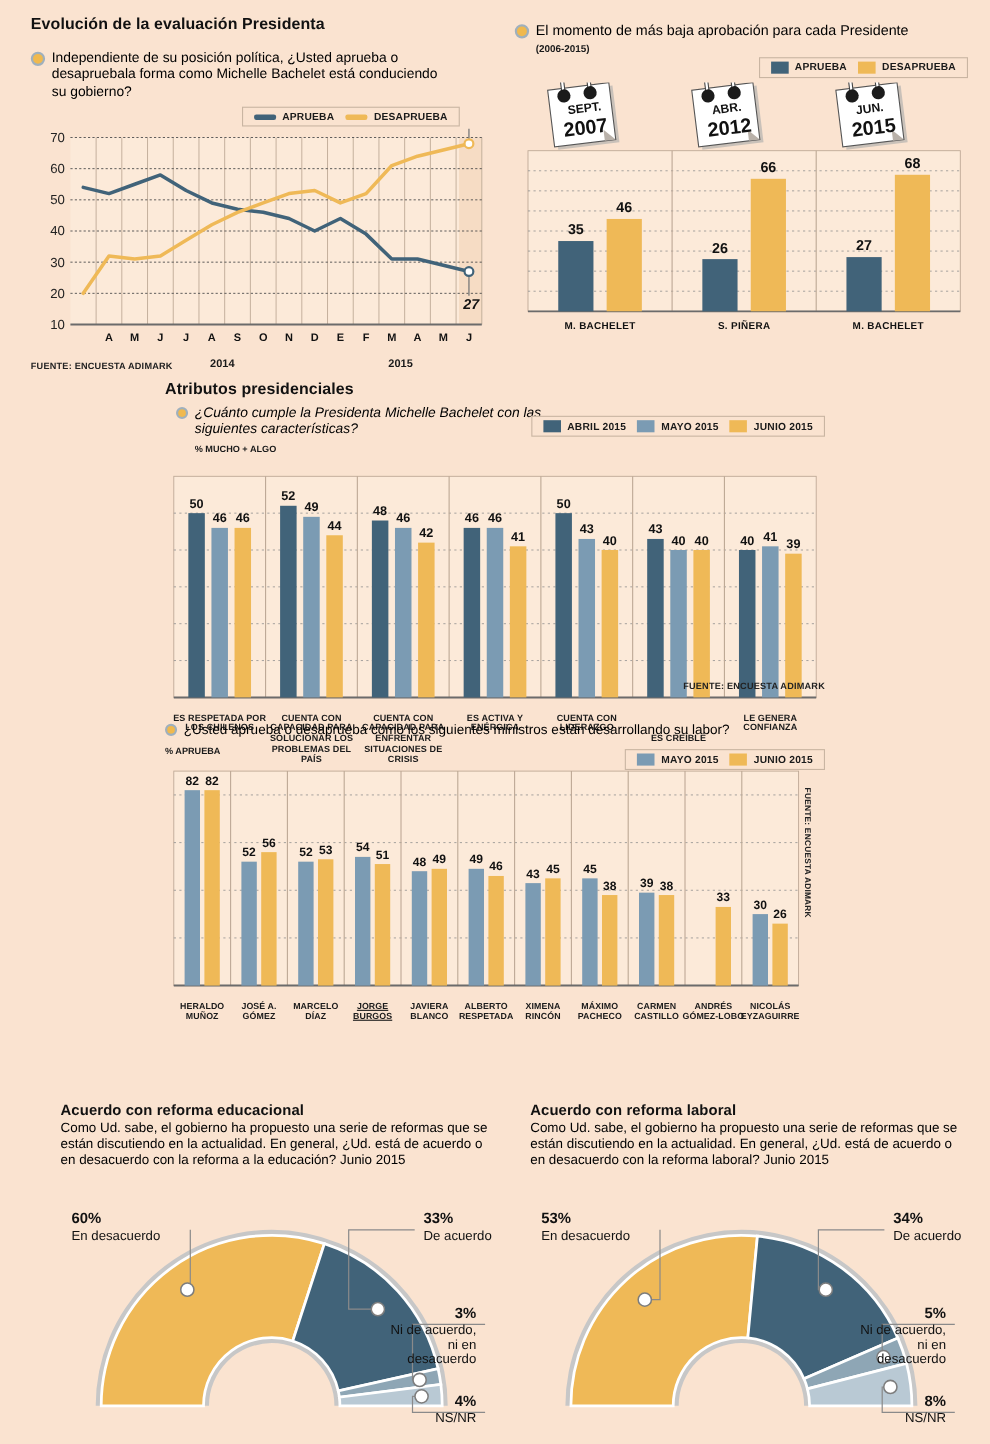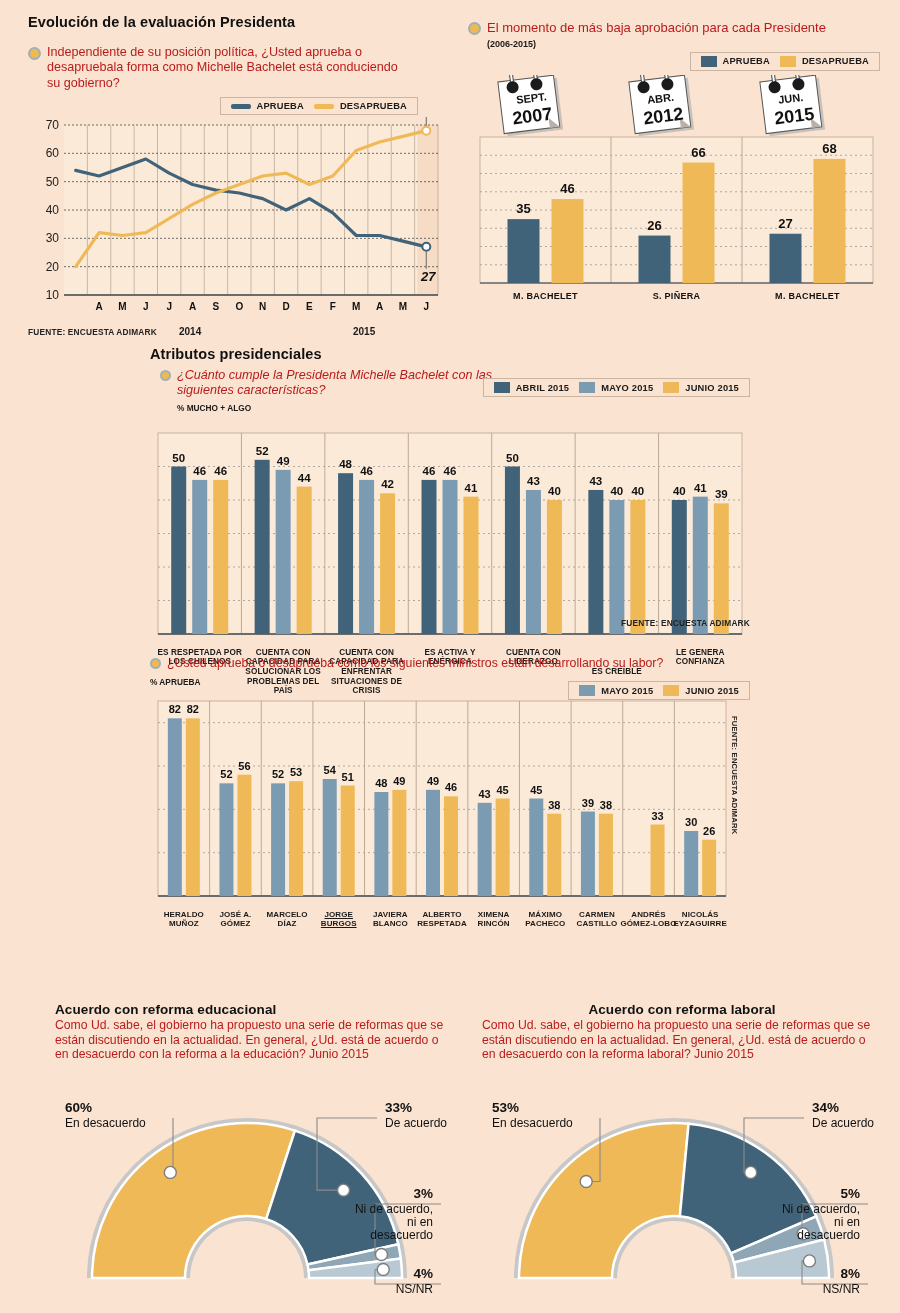--- a/index.html
+++ b/index.html
@@ -12,21 +12,21 @@
     overflow: hidden;
   }
   .cond { font-family: "Liberation Sans Narrow", "Liberation Sans", sans-serif; }
   .sec-title { font-size: 14.5px; font-weight: bold; color: #111; letter-spacing: 0.1px; }
   .bullet {
     width: 13px; height: 13px; border-radius: 50%;
     background: #f0b94e; border: 2.5px solid #9fb0bd;
     display: inline-block; flex: 0 0 auto; margin-top: 2px;
   }
   .q-row { display: flex; gap: 6px; align-items: flex-start; }
-  .q-text { font-size: 12.6px; line-height: 1.22; color: #b91c1c; }
+  .q-text { font-size: 12.6px; line-height: 1.22; color: #000000; }
   .legend-box {
     display: inline-flex; align-items: flex-start; gap: 10px;
     border: 1px solid #c9b5a2; background: #fae3d0;
     padding: 3px 10px;
   }
   .legend-item { display: flex; align-items: center; gap: 6px; }
   .legend-swatch { width: 16px; height: 11px; display: inline-block; }
   .legend-swatch.line { height: 5px; width: 20px; border-radius: 2px; }
   .legend-label { font-size: 9.3px; font-weight: bold; letter-spacing: 0.2px; }
   .axis-lbl { font-size: 10px; font-weight: bold; }
@@ -107,21 +107,21 @@
       <text x="258.0625" y="193" text-anchor="middle" font-size="10" font-weight="bold" fill="#111">D</text>
       <text x="281.4375" y="193" text-anchor="middle" font-size="10" font-weight="bold" fill="#111">E</text>
       <text x="304.8125" y="193" text-anchor="middle" font-size="10" font-weight="bold" fill="#111">F</text>
       <text x="328.1875" y="193" text-anchor="middle" font-size="10" font-weight="bold" fill="#111">M</text>
       <text x="351.5625" y="193" text-anchor="middle" font-size="10" font-weight="bold" fill="#111">A</text>
       <text x="374.9375" y="193" text-anchor="middle" font-size="10" font-weight="bold" fill="#111">M</text>
       <text x="398.3125" y="193" text-anchor="middle" font-size="10" font-weight="bold" fill="#111">J</text>
     </svg>
   <div style="position:relative;height:26px;">
     <div class="src cond" style="position:absolute;left:0;top:10px;">FUENTE: ENCUESTA ADIMARK</div>
-    <div class="axis-lbl cond" style="position:absolute;left:151px;top:9px;">2014</div>
+    <div class="axis-lbl cond" style="position:absolute;left:163px;top:9px;">2014</div>
     <div class="axis-lbl cond" style="position:absolute;left:325px;top:9px;">2015</div>
   </div>
 </div>
 
 <div style="position:absolute;left:468px;top:20px;width:412px;">
   <div class="q-row">
     <span class="bullet"></span>
     <div>
       <div class="q-text" style="font-size:13px;">El momento de más baja aprobación para cada Presidente</div>
       <div class="cond" style="font-size:9px;font-weight:bold;margin-top:3px;">(2006-2015)</div>
@@ -414,21 +414,21 @@
       <text x="378" y="156" text-anchor="end" font-size="12" fill="#111">ni en</text>
       <text x="378" y="169" text-anchor="end" font-size="12" fill="#111">desacuerdo</text>
       <path d="M 328.23064843045904,199.42909408424873 L 320,199.42909408424873 L 320,214 L 386,214" fill="none" stroke="#8a8a8a" stroke-width="1.1"></path>
       <circle cx="328.23064843045904" cy="199.42909408424873" r="6" fill="#fff" stroke="#7d7d7d" stroke-width="1.4"></circle>
       <text x="378" y="208" text-anchor="end" font-size="13.5" font-weight="bold" fill="#111">4%</text>
       <text x="378" y="223" text-anchor="end" font-size="12" fill="#111">NS/NR</text>
     </svg>
 </div>
 
 <div style="position:absolute;left:482px;top:1002px;width:400px;">
-  <div class="sec-title" style="font-size:13.5px;text-align:center;">Acuerdo con reforma laboral</div>
+  <div class="sec-title" style="font-size:13.5px;">Acuerdo con reforma laboral</div>
   <div class="q-text" style="margin-top:1px;width:392px;font-size:12.2px;line-height:1.2;">Como Ud. sabe, el gobierno ha propuesto una serie de reformas que se están discutiendo en la actualidad. En general, ¿Ud. está de acuerdo o en desacuerdo con la reforma laboral? Junio 2015</div>
   <svg id="svg-lab" width="400" height="230" style="display:block;margin-top:8px;overflow:visible;">
       <path d="M 32,208 A 160,160 0 0 1 352,208 L 249,208 A 57,57 0 0 0 135,208 Z" fill="#c7c7c7"></path>
       <path d="M 37,208.00000000000003 A 155,155 0 0 1 206.58678856436975,53.68789548652259 L 197.8347154257479,146.27515819460905 A 62,62 0 0 0 130,208 Z" fill="#efb957" stroke="#fff" stroke-width="2.5"></path>
       <path d="M 206.58678856436975,53.68789548652259 A 155,155 0 0 1 334.25196698101706,146.44207695160904 L 248.90078679240685,183.37683078064362 A 62,62 0 0 0 197.8347154257479,146.27515819460905 Z" fill="#416379" stroke="#fff" stroke-width="2.5"></path>
       <path d="M 334.25196698101706,146.44207695160904 A 155,155 0 0 1 342.1303899749378,169.45306748944756 L 252.05215598997512,192.58122699577902 A 62,62 0 0 0 248.90078679240685,183.37683078064362 Z" fill="#8ea6b5" stroke="#fff" stroke-width="2.5"></path>
       <path d="M 342.1303899749378,169.45306748944756 A 155,155 0 0 1 347,208.0000000000001 L 254,208.00000000000003 A 62,62 0 0 0 252.05215598997512,192.58122699577902 Z" fill="#b9c9d4" stroke="#fff" stroke-width="2.5"></path>
       <path d="M 104.17186698697458,111.47814210529144 L 118,111.47814210529144 L 118,48 L 118,48" fill="none" stroke="#8a8a8a" stroke-width="1.1"></path>
       <circle cx="104.17186698697458" cy="111.47814210529144" r="6" fill="#fff" stroke="#7d7d7d" stroke-width="1.4"></circle>
       <text x="10" y="42" text-anchor="start" font-size="13.5" font-weight="bold" fill="#111">53%</text>

